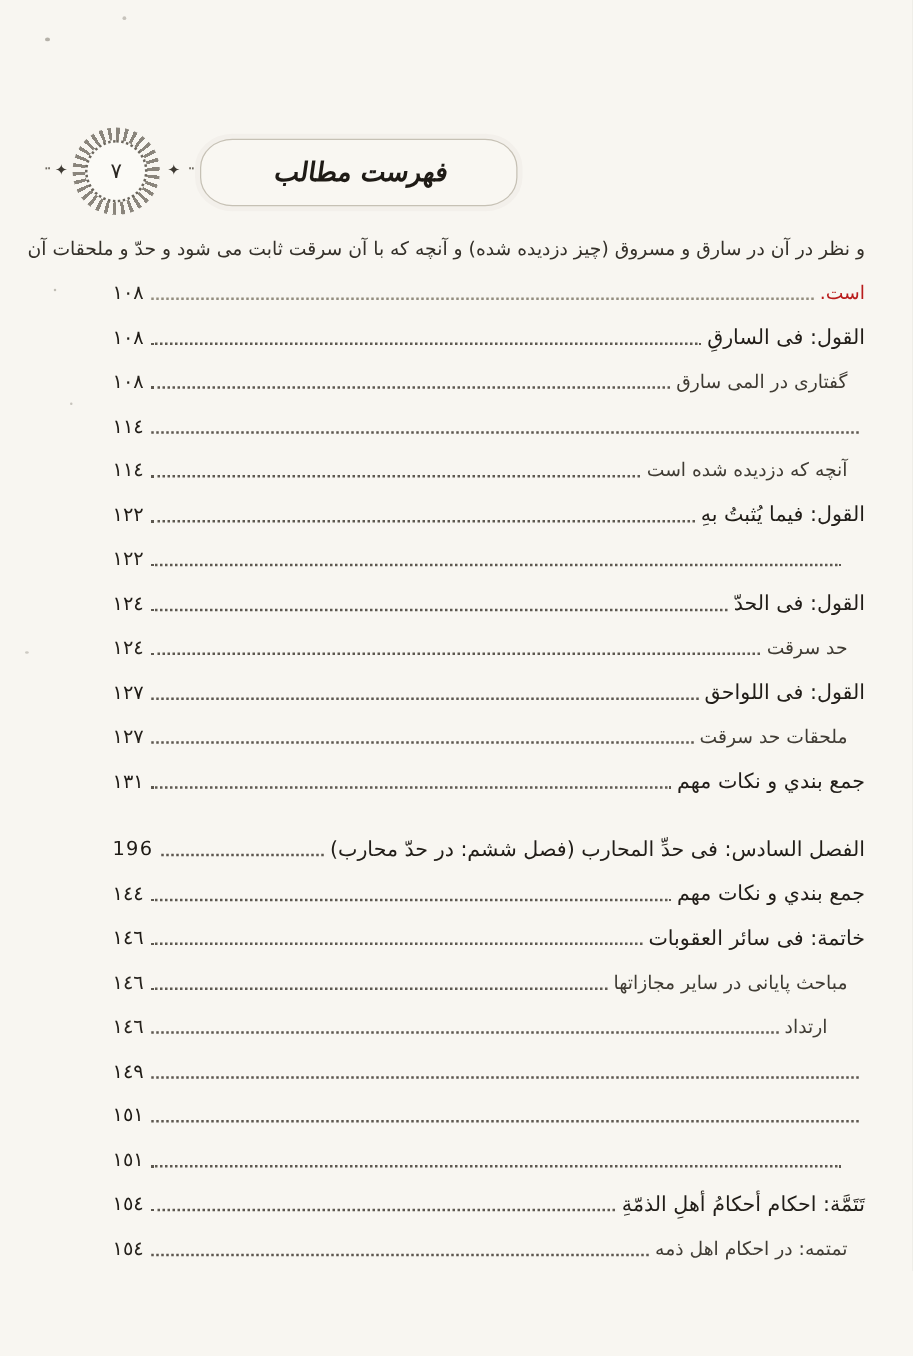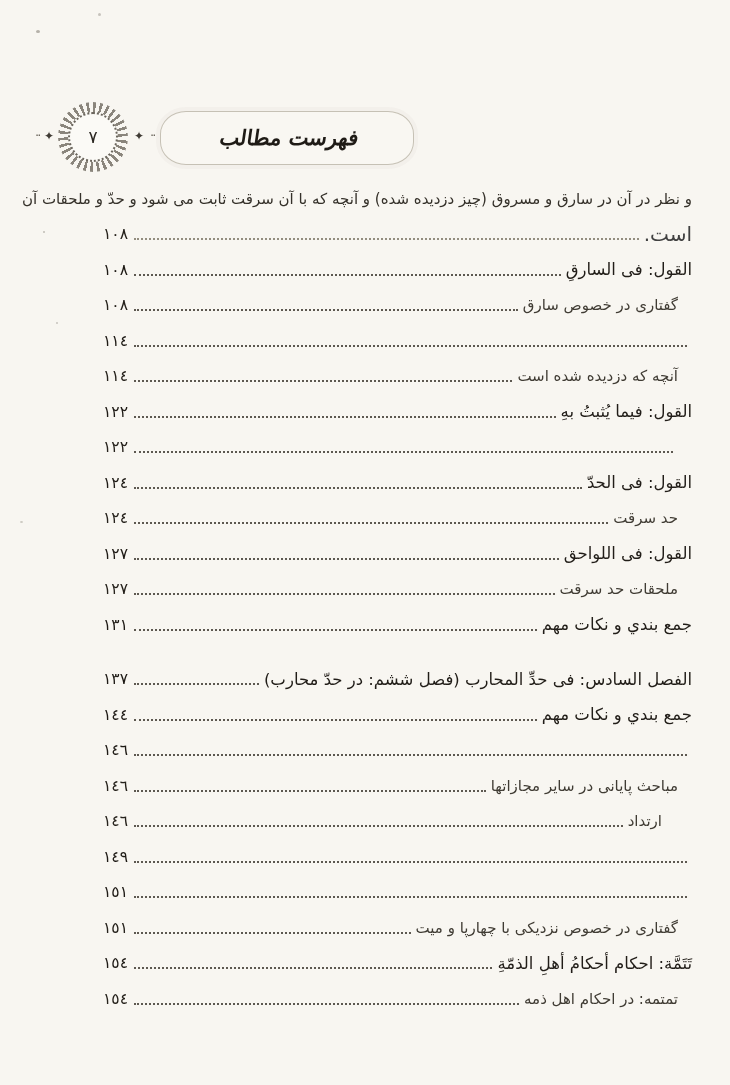--- a/index.html
+++ b/index.html
@@ -29,26 +29,26 @@
     position:absolute;left:160px;top:111px;width:252px;height:52px;
     border:1.5px solid #c6c1b5;border-radius:26px/23px;
     box-shadow:0 0 0 4px rgba(120,110,90,0.04);
     display:flex;align-items:center;justify-content:center;background:#f9f7f2;
   }
   .cartouche .title-text{
     font-size:21px;font-weight:bold;font-style:italic;color:#1f1b16;
     transform:skewX(6deg);
   }
   
-  .toc{position:absolute;top:181px;right:38px;left:103px;}
+  .toc{position:absolute;top:181px;right:38px;left:90px;}
   .toc-section + .toc-section{margin-top:19px;}
   .row{display:flex;align-items:center;height:35.5px;}
   .row .label{white-space:nowrap;}
   .row.para .label{font-size:15px;color:#35312a;width:100%;}
-  .row.cont .label{font-size:20px;color:#404040;}
+  .row.cont .label{font-size:15px;color:#b91c1c;}
   .row.cont .dots{border-color:#938d7f;}
   .row.main .label{font-weight:normal;font-size:16.5px;color:#211d18;}
   .row.sub{padding-right:14px;}
   .row.sub2{padding-right:30px;}
   .row.sub .label,.row.sub2 .label{font-size:15px;color:#403c34;}
   .dots{
     flex:1;min-width:10px;border-bottom:2.2px dotted #5d5850;
     margin:0 5px 0 6px;transform:translateY(5px);
   }
   .pagenum{font-size:15.5px;color:#26221c;white-space:nowrap;letter-spacing:1px;}
@@ -96,21 +96,21 @@
           <span class="label">است.</span>
           <span class="dots"></span>
           <span class="pagenum">١٠٨</span>
         </div>
         <div class="row main">
           <span class="label">القول: فی السارقِ</span>
           <span class="dots"></span>
           <span class="pagenum">١٠٨</span>
         </div>
         <div class="row sub">
-          <span class="label">گفتاری در خصوص سارق</span>
+          <span class="label">گفتاری در المی سارق</span>
           <span class="dots"></span>
           <span class="pagenum">١٠٨</span>
         </div>
         <div class="row main">
           <span class="dots"></span>
           <span class="pagenum">١١٤</span>
         </div>
         <div class="row sub">
           <span class="label">آنچه که دزدیده شده است</span>
           <span class="dots"></span>
@@ -148,28 +148,29 @@
         <div class="row main">
           <span class="label">جمع بندي و نکات مهم</span>
           <span class="dots"></span>
           <span class="pagenum">١٣١</span>
         </div>
       </div>
       <div class="toc-section">
         <div class="row main">
           <span class="label">الفصل السادس: فی حدِّ المحارب (فصل ششم: در حدّ محارب)</span>
           <span class="dots"></span>
-          <span class="pagenum">١٣٧</span>
+          <span class="pagenum">196</span>
         </div>
         <div class="row main">
           <span class="label">جمع بندي و نکات مهم</span>
           <span class="dots"></span>
           <span class="pagenum">١٤٤</span>
         </div>
         <div class="row main">
+          <span class="label">خاتمة: فی سائر العقوبات</span>
           <span class="dots"></span>
           <span class="pagenum">١٤٦</span>
         </div>
         <div class="row sub">
           <span class="label">مباحث پایانی در سایر مجازاتها</span>
           <span class="dots"></span>
           <span class="pagenum">١٤٦</span>
         </div>
         <div class="row sub2">
           <span class="label">ارتداد</span>
@@ -178,21 +179,20 @@
         </div>
         <div class="row main">
           <span class="dots"></span>
           <span class="pagenum">١٤٩</span>
         </div>
         <div class="row main">
           <span class="dots"></span>
           <span class="pagenum">١٥١</span>
         </div>
         <div class="row sub">
-          <span class="label">گفتاری در خصوص نزدیکی با چهارپا و میت</span>
           <span class="dots"></span>
           <span class="pagenum">١٥١</span>
         </div>
         <div class="row main">
           <span class="label">تَتَمَّة: احکام أحکامُ أهلِ الذمّةِ</span>
           <span class="dots"></span>
           <span class="pagenum">١٥٤</span>
         </div>
         <div class="row sub">
           <span class="label">تمتمه: در احکام اهل ذمه</span>

